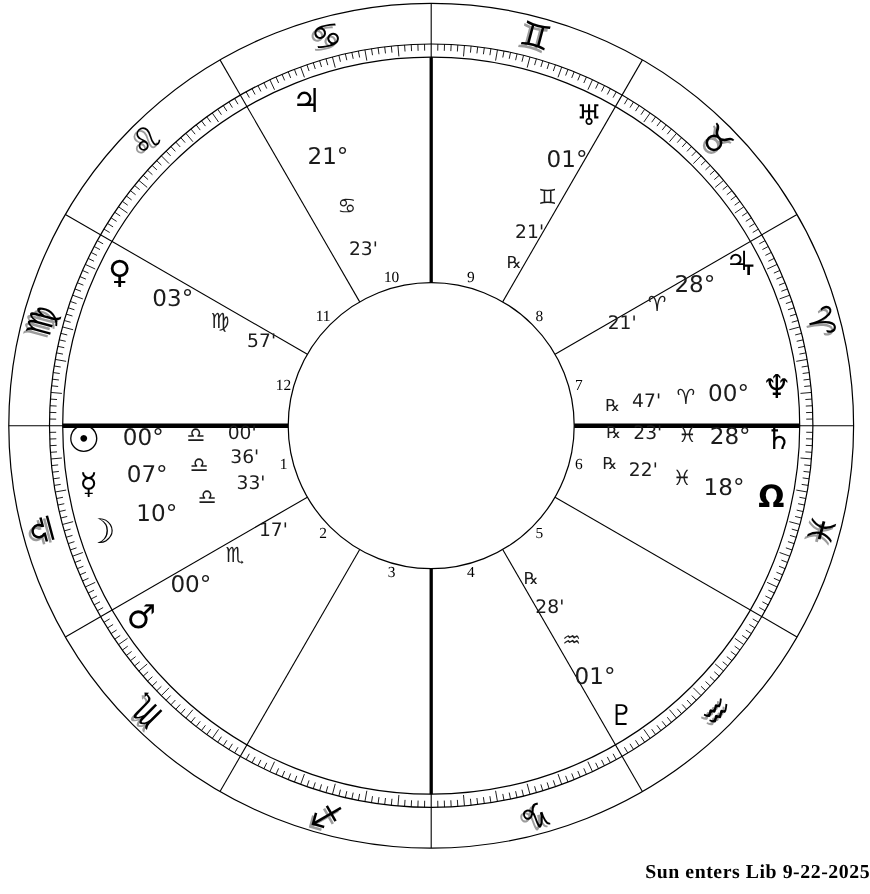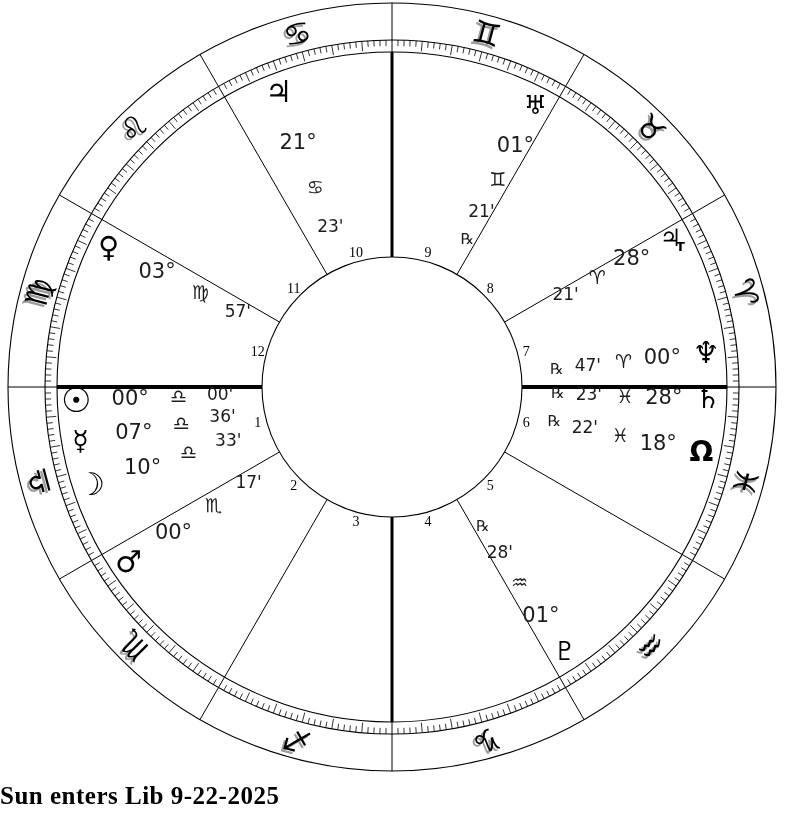--- a/index.html
+++ b/index.html
@@ -10,24 +10,24 @@
     background: #ffffff;
     overflow: hidden;
     font-family: "DejaVu Sans", sans-serif;
   }
   #wheel { position: absolute; left: 0; top: 0; }
   .caption {
     position: absolute;
     left: 0;
     top: 782px;
     width: 100%;
-    text-align: left;
+    text-align: right;
     font-family: "Liberation Serif", "DejaVu Serif", serif;
     font-weight: bold;
-    font-size: 25px;
+    font-size: 18px;
     color: #000000;
     letter-spacing: 0.5px;
   }
 </style>
 </head>
 <body>
 
 <div class="page">
   <svg id="wheel" width="791" height="780" viewBox="0 0 791 780">
       <circle cx="392" cy="387" r="384" fill="none" stroke="#000000" stroke-width="1.1"></circle>

